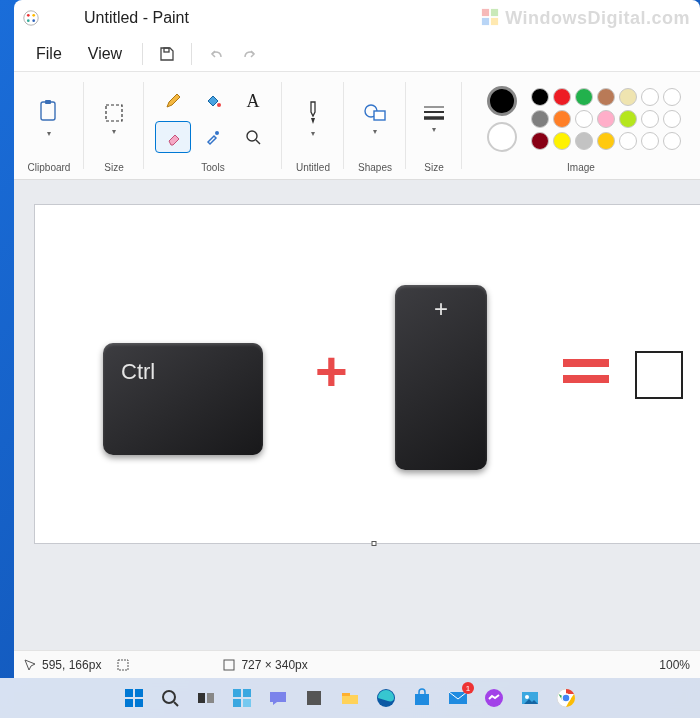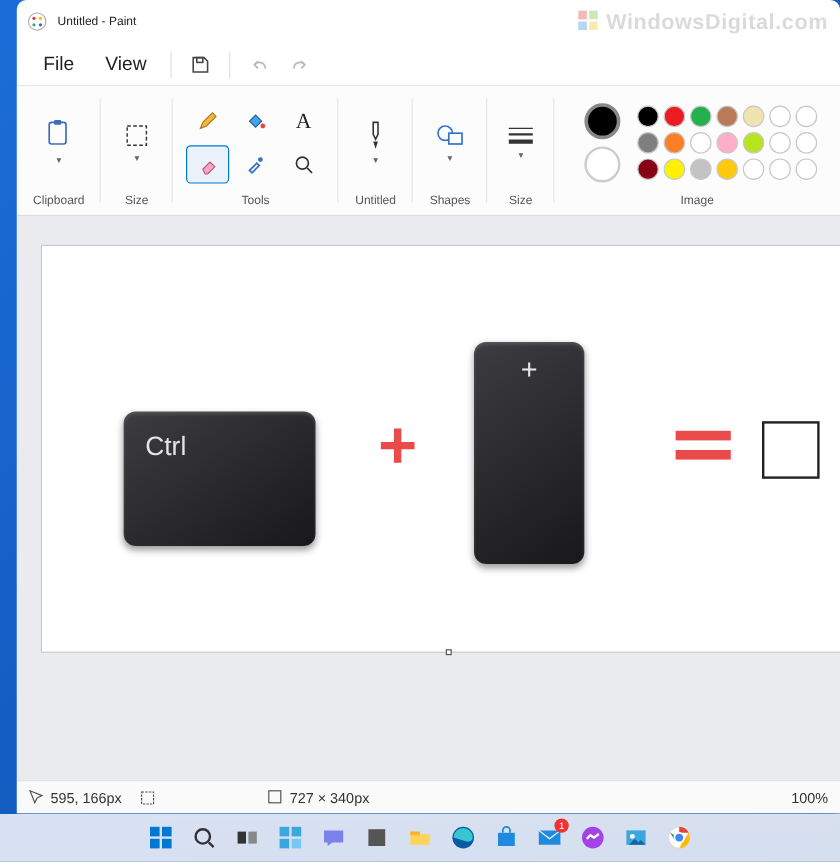--- a/index.html
+++ b/index.html
@@ -2,21 +2,21 @@
 <html><head>
 <meta charset="utf-8">
 <style>
 * { box-sizing: border-box; margin: 0; padding: 0; font-family: "Segoe UI", -apple-system, sans-serif; }
 body { width: 700px; height: 718px; background: linear-gradient(135deg, #1a6dd9 0%, #0d4aa6 100%); overflow: hidden; position: relative; }
 
 .window { position: absolute; left: 14px; top: 0; right: 0; bottom: 40px; background: #fff; border-top-left-radius: 8px; border-top-right-radius: 8px; overflow: hidden; display: flex; flex-direction: column; }
 
 .titlebar { height: 36px; display: flex; align-items: center; padding: 0 8px; gap: 8px; position: relative; }
 .titlebar .icon { width: 18px; height: 18px; }
-.titlebar .title { font-size: 10px; color: #222; }
+.titlebar .title { font-size: 16px; color: #222; margin-left: 36px; }
 .watermark { position: absolute; right: 10px; top: 8px; font-size: 18px; font-weight: 700; color: rgba(150,150,150,0.35); letter-spacing: 0.5px; display: flex; align-items: flex-start; gap: 6px; }
 .watermark .wm-logo { width: 18px; height: 18px; }
 
 .menubar { height: 36px; display: flex; align-items: center; padding: 0 10px; gap: 2px; border-bottom: 1px solid #e5e5e5; }
 .menubar .menu-item { padding: 6px 12px; font-size: 16px; color: #222; cursor: pointer; border-radius: 4px; }
 .menubar .vsep { width: 1px; height: 22px; background: #e0e0e0; margin: 0 6px; }
 .menubar .qat { width: 32px; height: 28px; display: flex; align-items: center; justify-content: center; color: #555; border-radius: 4px; cursor: pointer; }
 .menubar .qat.disabled { color: #bbb; cursor: default; }
 
 .ribbon { display: flex; border-bottom: 1px solid #ddd; background: #fcfcfc; }
@@ -42,21 +42,21 @@
 .key-ctrl .label { position: absolute; left: 18px; top: 16px; color: #e5e5e5; font-size: 22px; font-weight: 400; }
 .key-plus { left: 360px; top: 80px; width: 92px; height: 185px; }
 .key-plus .label { position: absolute; left: 0; right: 0; top: 10px; text-align: center; color: #e5e5e5; font-size: 24px; }
 .plus-sym { position: absolute; left: 280px; top: 138px; font-size: 56px; font-weight: 700; color: #e94b4b; line-height: 1; }
 .eq-sym { position: absolute; left: 528px; top: 154px; display: flex; flex-direction: column; gap: 8px; }
 .eq-sym div { width: 46px; height: 8px; background: #e94b4b; }
 .square { position: absolute; left: 600px; top: 146px; width: 48px; height: 48px; border: 2px solid #222; }
 .handle { position: absolute; width: 5px; height: 5px; border: 1px solid #555; background: #fff; }
 
 .statusbar { height: 28px; background: #fafafa; border-top: 1px solid #e3e3e3; display: flex; align-items: center; padding: 0 10px; font-size: 12px; color: #333; gap: 16px; }
-.statusbar .seg { display: flex; align-items: flex-start; gap: 6px; }
+.statusbar .seg { display: flex; align-items: center; gap: 6px; }
 .statusbar .spacer { flex: 1; }
 
 .taskbar { position: absolute; left: 0; right: 0; bottom: 0; height: 40px; background: rgba(242,244,248,0.88); backdrop-filter: blur(6px); display: flex; align-items: center; justify-content: center; gap: 8px; }
 .taskbar .tb { width: 28px; height: 28px; display: flex; align-items: center; justify-content: center; border-radius: 4px; cursor: pointer; }
 
 svg { display: block; }
 </style>
 </head>
 <body>
 

